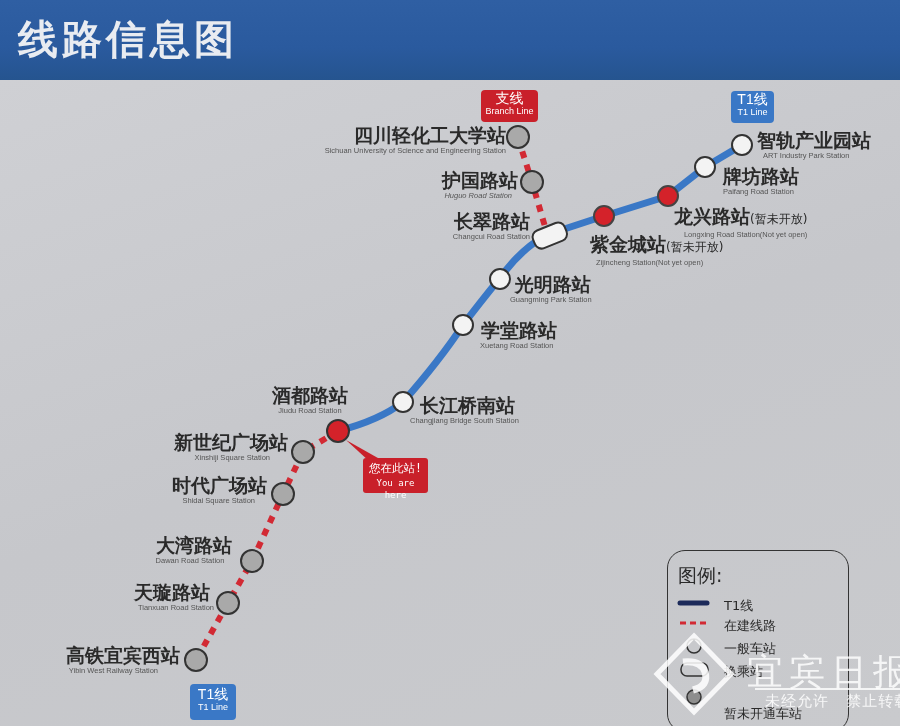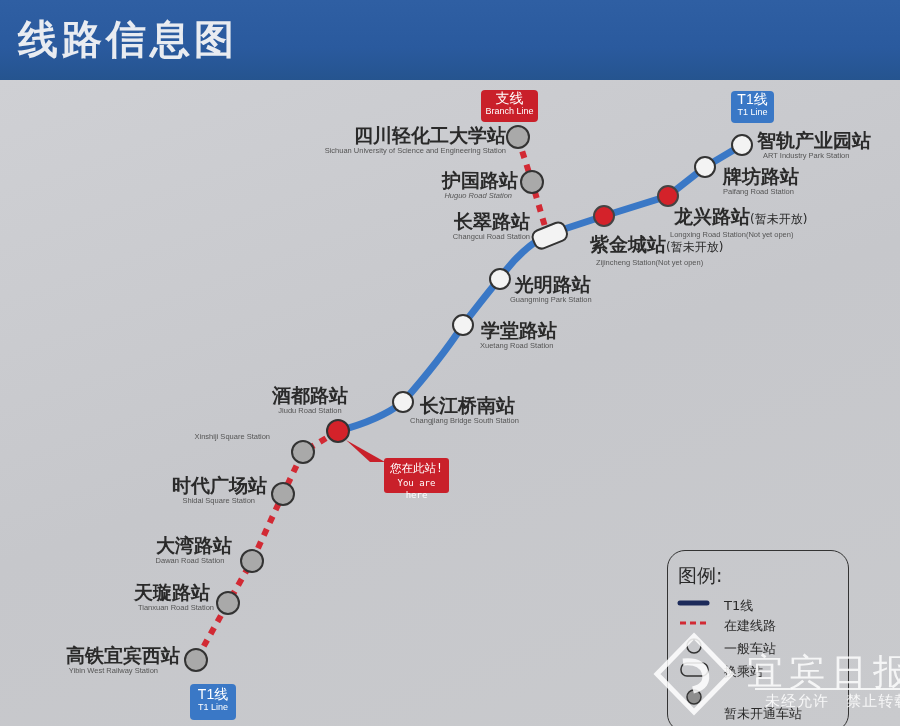--- a/index.html
+++ b/index.html
@@ -13,21 +13,21 @@
   .st .zh { display:block; font-size:19px; font-weight:bold; color:#2a2a2a; line-height:21px; }
   .st .zh small { font-size:12px; font-weight:normal; }
   .st .en { display:block; font-family:"Liberation Sans", sans-serif; font-size:7.5px; color:#555; line-height:9px; }
   .st.r { text-align:right; }
   .st.c { text-align:center; }
   .badge { position:absolute; border-radius:4px; text-align:center; color:#fff; font-family:"Liberation Sans", sans-serif; }
   .badge .l1 { display:block; font-size:14px; line-height:16px; }
   .badge .l2 { display:block; font-size:9px; line-height:10px; }
   .blue { background:#3a78c6; }
   .red { background:#c9202a; }
-  .callout { position:absolute; left:363px; top:458px; width:65px; height:35px; background:#c9202a; border-radius:3px; color:#fff; text-align:center; font-family:"DejaVu Sans Mono", monospace;margin-left:21px; }
+  .callout { position:absolute; left:363px; top:458px; width:65px; height:35px; background:#c9202a; border-radius:3px; color:#fff; text-align:center; font-family:"DejaVu Sans Mono", monospace; }
   .callout .l1 { display:block; font-size:11.5px; line-height:17px; margin-top:2px; }
   .callout .l2 { display:block; font-size:9px; line-height:12px; }
   .legend { position:absolute; left:667px; top:550px; width:180px; height:180px; border:1.5px solid #333; border-radius:18px; }
   .legend .title { position:absolute; left:10px; top:12px; font-size:19px; color:#2a2a2a; }
   .legend .row { position:absolute; left:56px; font-size:13px; color:#2a2a2a; }
   .wm { position:absolute; left:665px; top:640px; }
   .wm .brand { position:absolute; left:82px; top:8px; font-family:"DejaVu Serif", serif; font-size:36px; color:rgba(255,255,255,0.82); letter-spacing:6px; white-space:nowrap; }
   .wm .note { position:absolute; left:100px; top:52px; font-family:"DejaVu Serif", serif; font-size:15px; color:rgba(255,255,255,0.85); white-space:nowrap; letter-spacing:1px; }
   .wm .bar { position:absolute; left:90px; top:48px; width:150px; height:1.5px; background:rgba(255,255,255,0.8); }
 </style>
@@ -95,21 +95,21 @@
 <div class="st" style="left:757px; top:130px;">
   <span class="zh">智轨产业园站</span>
   <span class="en" style="margin-left:6px;">ART Industry Park Station</span>
 </div>
 <div class="st" style="left:723px; top:166px;">
   <span class="zh">牌坊路站</span>
   <span class="en">Paifang Road Station</span>
 </div>
 <div class="st" style="left:674px; top:206px;">
   <span class="zh"><span>龙兴路站</span><small>(暂未开放)</small></span>
-  <span class="en" style="margin-left:-4px;">Longxing Road Station(Not yet open)</span>
+  <span class="en" style="margin-left:-4px;text-align:right;">Longxing Road Station(Not yet open)</span>
 </div>
 <div class="st" style="left:590px; top:234px;">
   <span class="zh"><span>紫金城站</span><small>(暂未开放)</small></span>
   <span class="en" style="margin-left:6px;">Zijincheng Station(Not yet open)</span>
 </div>
 <div class="st r" style="left:446px; top:211px; width:84px;">
   <span class="zh">长翠路站</span>
   <span class="en">Changcui Road Station</span>
 </div>
 <div class="st" style="left:510px; top:274px;text-align:center;">
@@ -122,20 +122,21 @@
 </div>
 <div class="st" style="left:410px; top:395px;">
   <span class="zh" style="margin-left:10px;">长江桥南站</span>
   <span class="en">Changjiang Bridge South Station</span>
 </div>
 <div class="st c" style="left:266px; top:385px; width:88px;">
   <span class="zh">酒都路站</span>
   <span class="en">Jiudu Road Station</span>
 </div>
 <div class="st r" style="left:160px; top:432px; width:128px;">
+  <span class="zh">新世纪广场站</span>
   <span class="en" style="margin-right:18px;">Xinshiji Square Station</span>
 </div>
 <div class="st r" style="left:160px; top:475px; width:107px;">
   <span class="zh">时代广场站</span>
   <span class="en" style="margin-right:12px;">Shidai Square Station</span>
 </div>
 <div class="st r" style="left:150px; top:535px; width:82px;">
   <span class="zh">大湾路站</span>
   <span class="en" style="margin-right:2px;text-align:center;">Dawan Road Station</span>
 </div>

